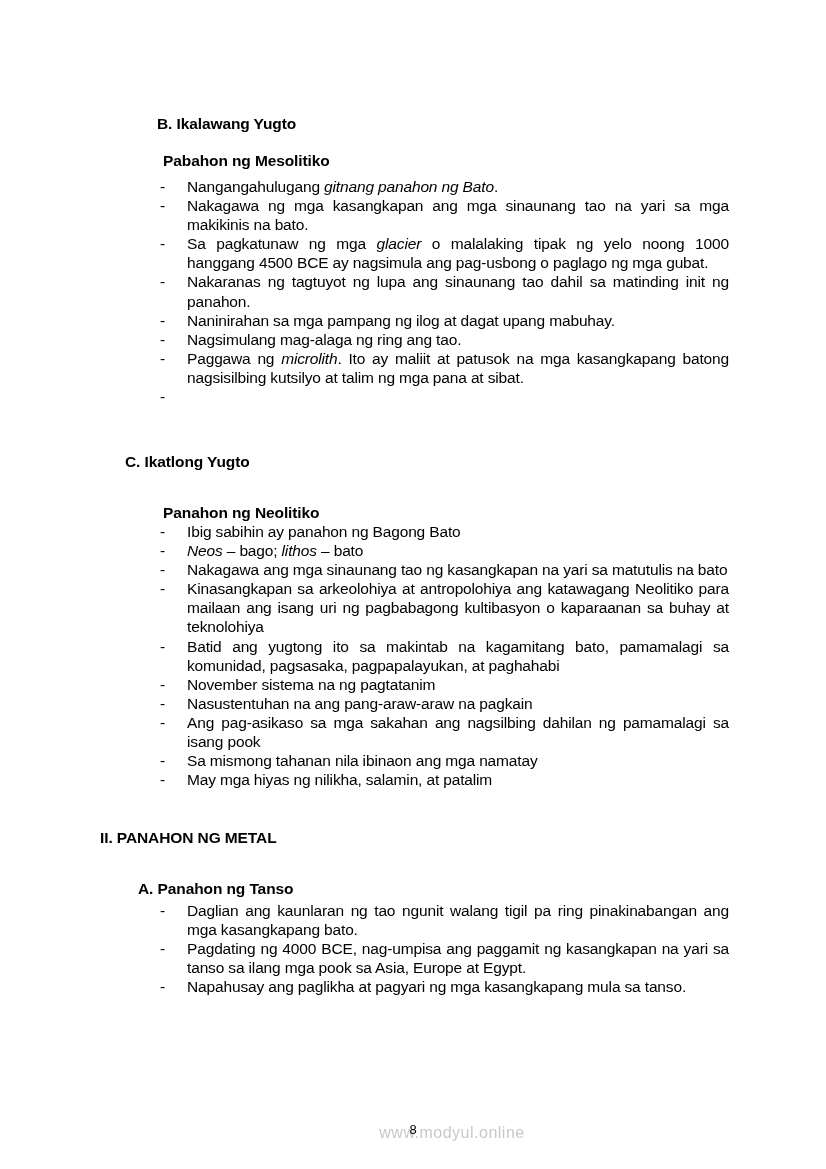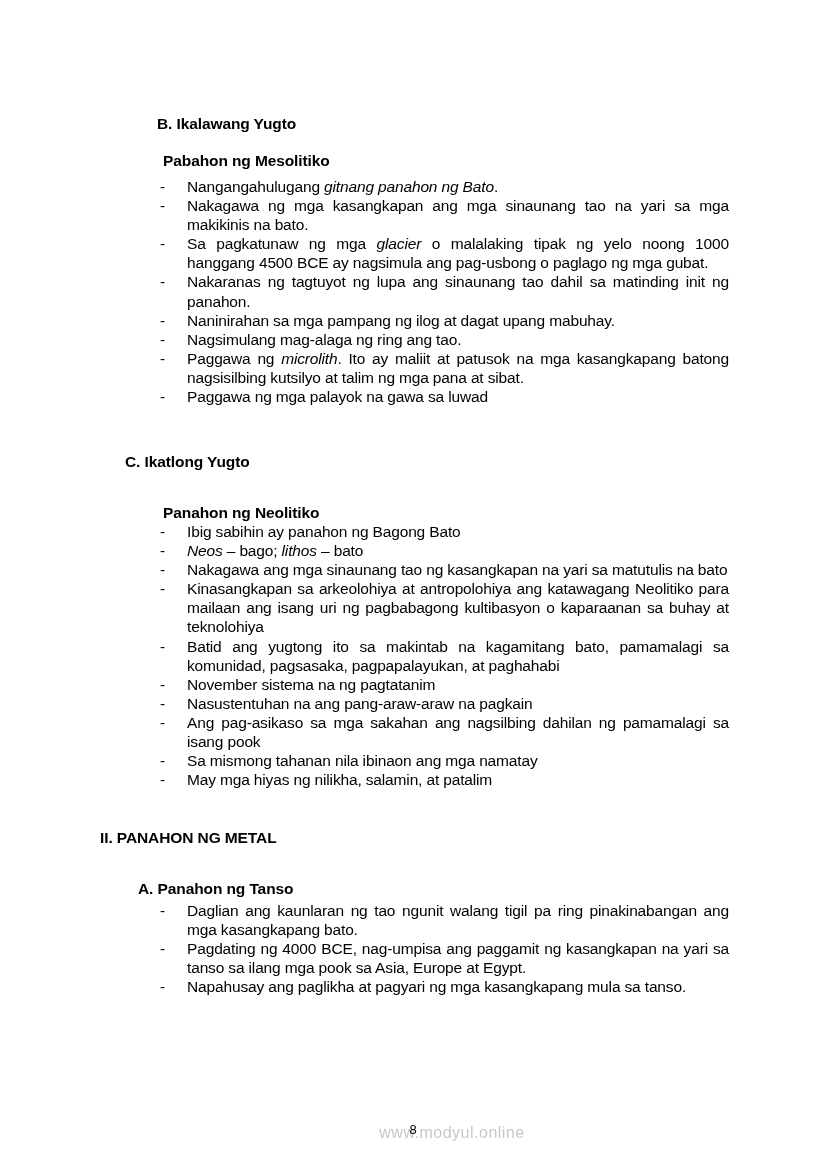--- a/index.html
+++ b/index.html
@@ -88,21 +88,21 @@
   <h2 class="h-section" style="left:125px; top:115px;margin-left:32px;">B. Ikalawang Yugto</h2>
   <h3 class="h-sub" style="left:150px; top:139px;">Pabahon ng Mesolitiko</h3>
   <ul class="bullets" style="top:177px;">
       <li><span class="dash">-</span><span>Nangangahulugang </span><em>gitnang panahon ng Bato</em><span>.</span></li>
       <li><span class="dash">-</span><span>Nakagawa ng mga kasangkapan ang mga sinaunang tao na yari sa mga makikinis na bato.</span></li>
       <li><span class="dash">-</span><span>Sa pagkatunaw ng mga </span><em>glacier</em><span> o malalaking tipak ng yelo noong 1000 hanggang 4500 BCE ay nagsimula ang pag-usbong o paglago ng mga gubat.</span></li>
       <li><span class="dash">-</span><span>Nakaranas ng tagtuyot ng lupa ang sinaunang tao dahil sa matinding init ng panahon.</span></li>
       <li><span class="dash">-</span><span>Naninirahan sa mga pampang ng ilog at dagat upang mabuhay.</span></li>
       <li><span class="dash">-</span><span>Nagsimulang mag-alaga ng ring ang tao.</span></li>
       <li><span class="dash">-</span><span>Paggawa ng </span><em>microlith</em><span>. Ito ay maliit at patusok na mga kasangkapang batong nagsisilbing kutsilyo at talim ng mga pana at sibat.</span></li>
-      <li><span class="dash">-</span><span>Paggawa ng mga palayok na gawa sa luwad</span></li>
+      <li><span class="dash">-</span></li>
     </ul>
 
   <h2 class="h-section" style="left:125px; top:453px;">C. Ikatlong Yugto</h2>
   <h3 class="h-sub" style="left:150px; top:491px;">Panahon ng Neolitiko</h3>
   <ul class="bullets" style="top:522px;">
       <li><span class="dash">-</span><span>Ibig sabihin ay panahon ng Bagong Bato</span></li>
       <li><span class="dash">-</span><em>Neos</em><span> – bago; </span><em>lithos</em><span> – bato</span></li>
       <li><span class="dash">-</span><span>Nakagawa ang mga sinaunang tao ng kasangkapan na yari sa matutulis na bato</span></li>
       <li><span class="dash">-</span><span>Kinasangkapan sa arkeolohiya at antropolohiya ang katawagang Neolitiko para mailaan ang isang uri ng pagbabagong kultibasyon o kaparaanan sa buhay at teknolohiya</span></li>
       <li><span class="dash">-</span><span>Batid ang yugtong ito sa makintab na kagamitang bato, pamamalagi sa komunidad, pagsasaka, pagpapalayukan, at paghahabi</span></li>

